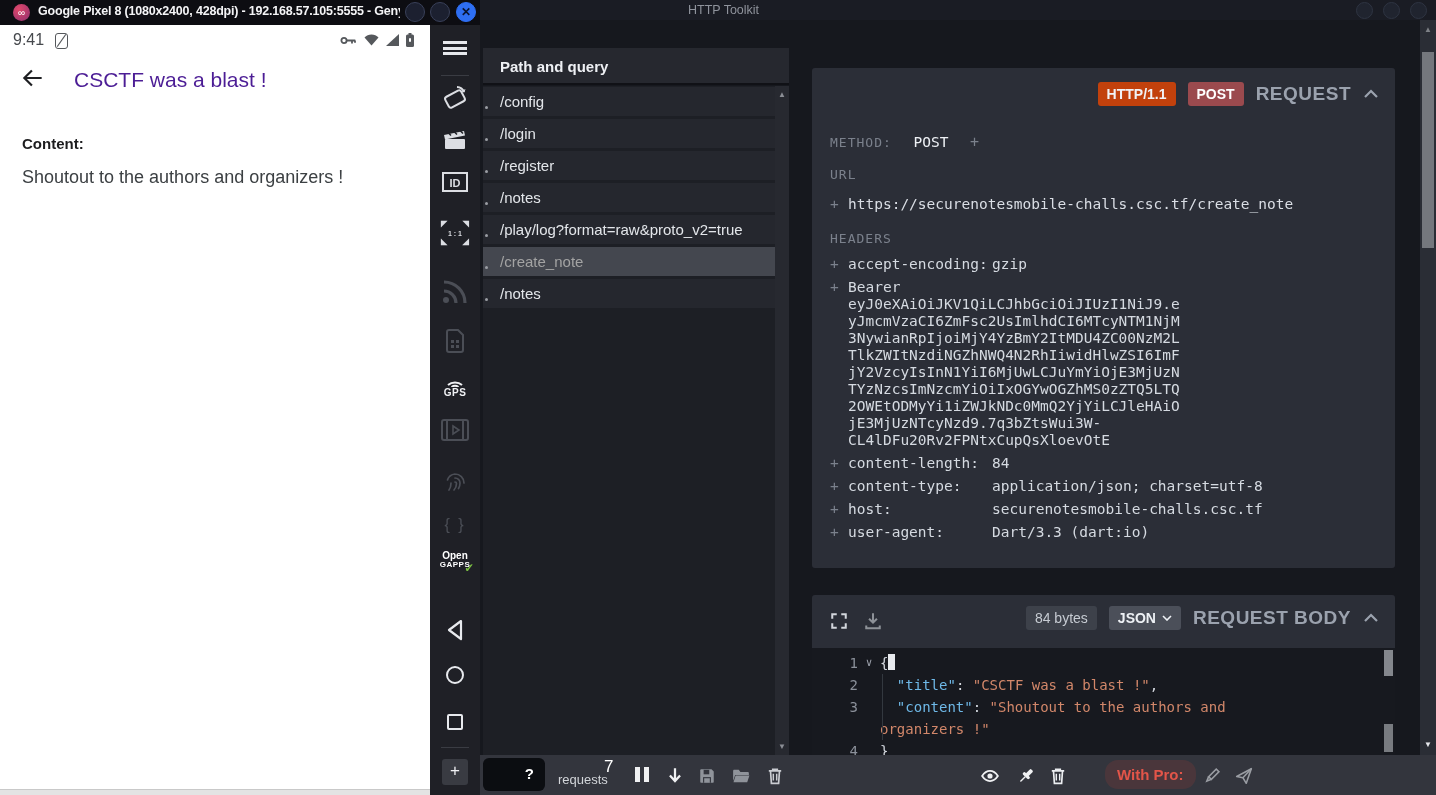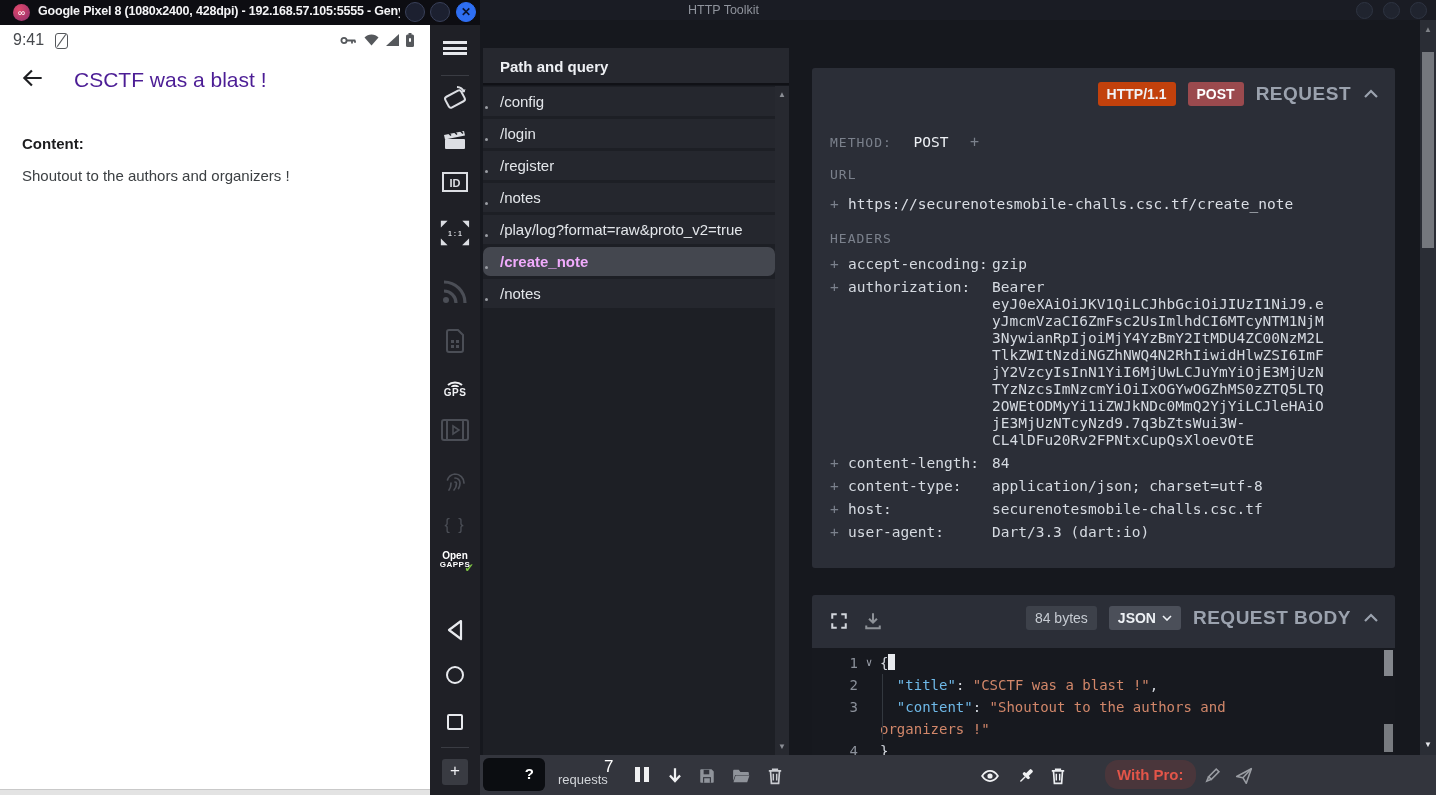--- a/index.html
+++ b/index.html
@@ -22,21 +22,21 @@
   .emu-screen { position:absolute; left:0; top:25px; width:430px; height:770px; background:#ffffff; }
   .emu-time { position:absolute; left:13px; top:6px; font-size:16px; color:#46494d; }
   .vib-icon { position:absolute; left:55px; top:8px; width:13px; height:16px;
               border:1.6px solid #55585c; border-radius:3px; }
   .vib-icon::after { content:""; position:absolute; left:-2px; top:6px; width:15px; height:0;
                      border-top:1.6px solid #55585c; transform:rotate(-55deg); }
   .status-right { position:absolute; right:16px; top:8px; display:flex; gap:7px; align-items:center; }
   .emu-back { position:absolute; left:20px; top:40px; width:26px; height:26px; color:#1f2023; }
   .emu-title { position:absolute; left:74px; top:43px; font-size:21px; color:#4c1d95; }
   .emu-label { position:absolute; left:22px; top:110px; font-size:15px; font-weight:bold; color:#1d1d1f; }
-  .emu-text  { position:absolute; left:22px; top:142px; font-size:15px; color:#3c4043; }
+  .emu-text  { position:absolute; left:22px; top:142px; font-size:18px; color:#3c4043; }
   .emu-strip { position:absolute; left:0; bottom:0; width:430px; height:6px; background:#e3e3e3;
                border-top:1px solid #c9c9c9; }
 
   .geny-sidebar { position:absolute; left:430px; top:25px; width:50px; height:770px; background:#1f2026; }
   .sb { position:absolute; left:0; width:50px; height:32px; display:flex; align-items:center;
         justify-content:center; color:#dcdee3; }
   .sb.dim { color:#4b4e56; }
   .sb-div { position:absolute; left:11px; width:28px; height:1px; background:#3a3c43; }
   .sb-menu span { display:block; width:24px; height:3px; background:#e6e8ec; margin:2.5px 0; }
   .sb-id { width:26px; height:20px; border:2.5px solid #dcdee3; font-size:11px; font-weight:bold;
@@ -60,21 +60,21 @@
   .tk-dot { position:absolute; top:2px; width:17px; height:17px; border-radius:50%;
             background:#20242f; border:1px solid #2e3442; }
 
   .tk-list-bg { position:absolute; left:483px; top:86px; width:292px; height:669px; background:#1d1f25; }
   .tk-list-header { position:absolute; left:483px; top:48px; width:306px; height:37px; background:#26282f;
                     color:#eef0f4; font-weight:bold; font-size:15px; line-height:37px; padding-left:17px;
                     border-bottom:2px solid #101116; }
   .tk-rows { position:absolute; left:483px; top:87px; width:292px; }
   .tk-row { position:relative; height:29px; margin-bottom:3px; background:#25272e; color:#e3e6ea;
             font-size:15px; line-height:29px; padding-left:17px; cursor:default; }
-  .tk-row.selected { background:var(--selected_row); color:#f0abfc; font-weight:bold;border-radius:7px; }
+  .tk-row.selected { background:var(--selected_row); color:#a3a3a3; font-weight:normal; }
   .tk-row .dot { position:absolute; left:2px; bottom:7px; width:3px; height:3px;
                  background:#9a9da3; border-radius:50%; }
   .tk-list-scroll { position:absolute; left:775px; top:86px; width:14px; height:669px; background:#272930; }
   .scr-arrow { position:absolute; left:0; width:14px; text-align:center; font-size:8px; color:#8b8e95; }
 
   .card { position:absolute; left:812px; width:583px; background:#2b2e37; border-radius:3px; }
   .tk-req { top:68px; height:500px; }
   .tk-body { top:595px; height:188px; overflow:hidden; }
 
   .card-head { position:absolute; top:14px; right:16px; display:flex; align-items:center; gap:12px; }
@@ -312,21 +312,20 @@
     </div>
     <div class="lbl-headers sec-label">HEADERS</div>
     <div class="hdr-table mono">
         <div class="hdr-row">
           <span class="hdr-plus">+</span>
           <span class="hdr-name">accept-encoding:</span>
           <span class="hdr-value">gzip</span>
         </div>
         <div class="hdr-row">
           <span class="hdr-plus">+</span>
-          <span class="hdr-name">authorization:</span>
           <span class="hdr-value wrap">Bearer eyJ0eXAiOiJKV1QiLCJhbGciOiJIUzI1NiJ9.eyJmcmVzaCI6ZmFsc2UsImlhdCI6MTcyNTM1NjM3NywianRpIjoiMjY4YzBmY2ItMDU4ZC00NzM2LTlkZWItNzdiNGZhNWQ4N2RhIiwidHlwZSI6ImFjY2VzcyIsInN1YiI6MjUwLCJuYmYiOjE3MjUzNTYzNzcsImNzcmYiOiIxOGYwOGZhMS0zZTQ5LTQ2OWEtODMyYi1iZWJkNDc0MmQ2YjYiLCJleHAiOjE3MjUzNTcyNzd9.7q3bZtsWui3W-CL4lDFu20Rv2FPNtxCupQsXloevOtE</span>
         </div>
         <div class="hdr-row">
           <span class="hdr-plus">+</span>
           <span class="hdr-name">content-length:</span>
           <span class="hdr-value">84</span>
         </div>
         <div class="hdr-row">
           <span class="hdr-plus">+</span>
           <span class="hdr-name">content-type:</span>

